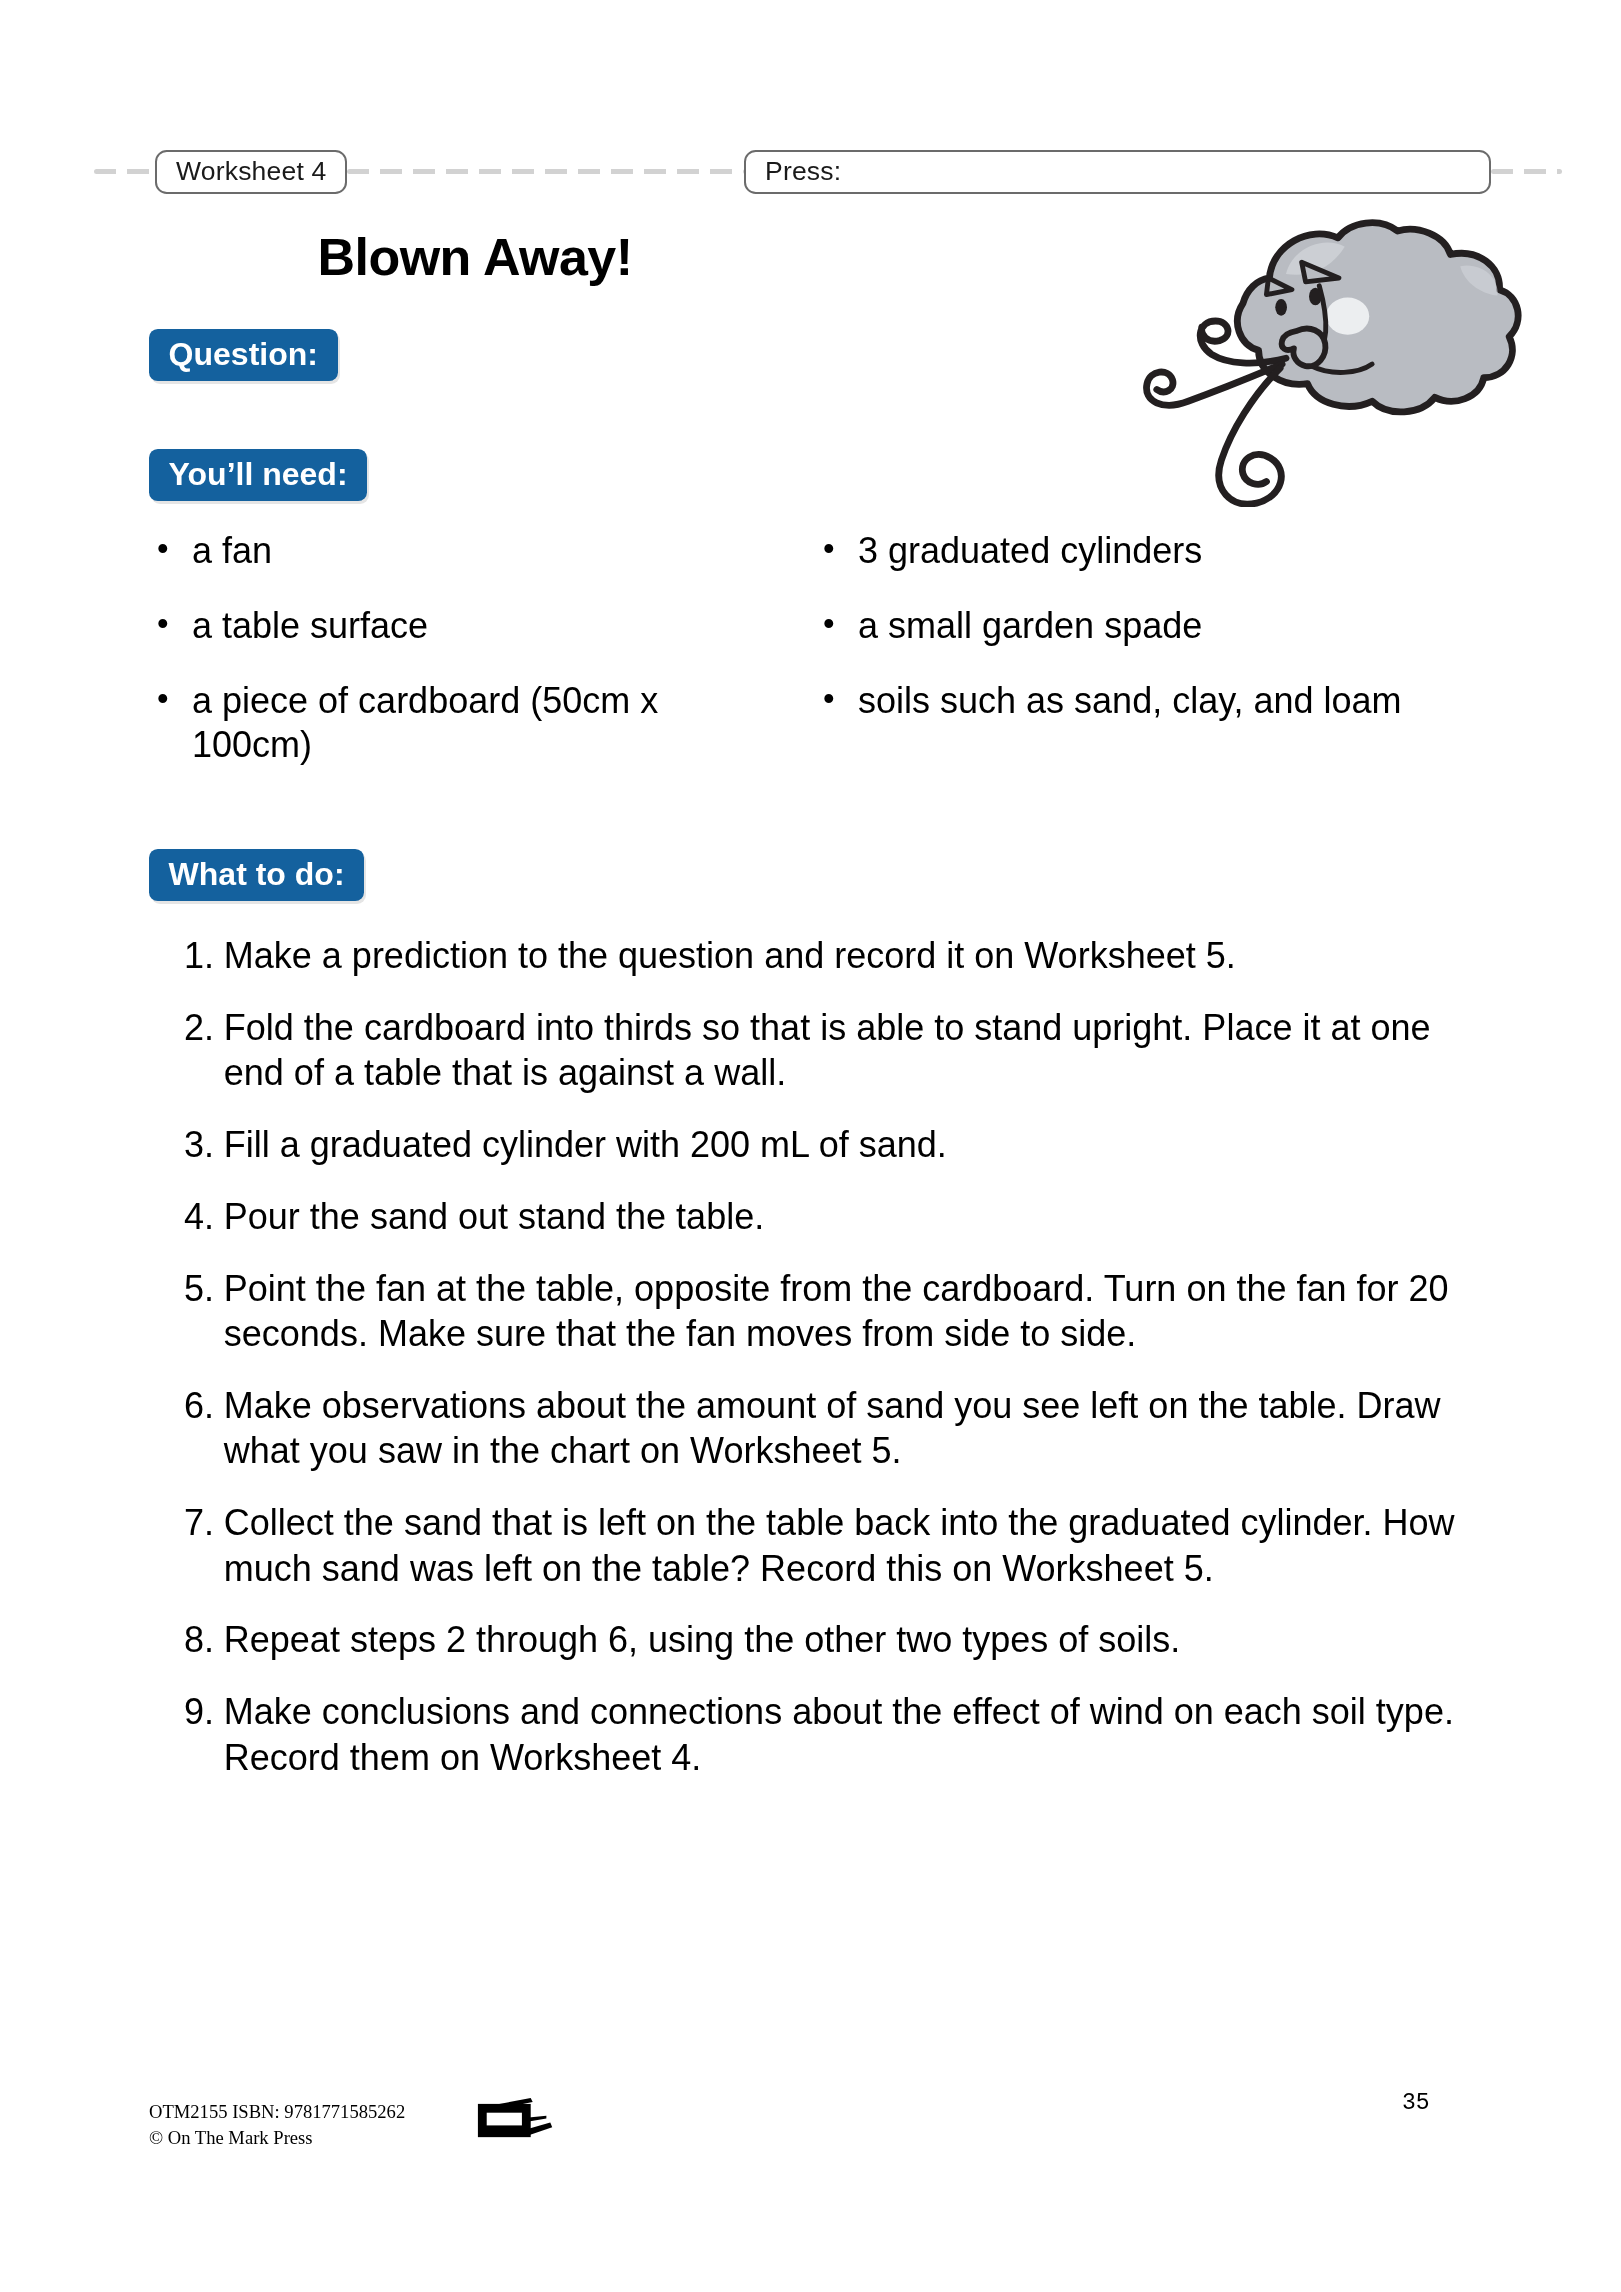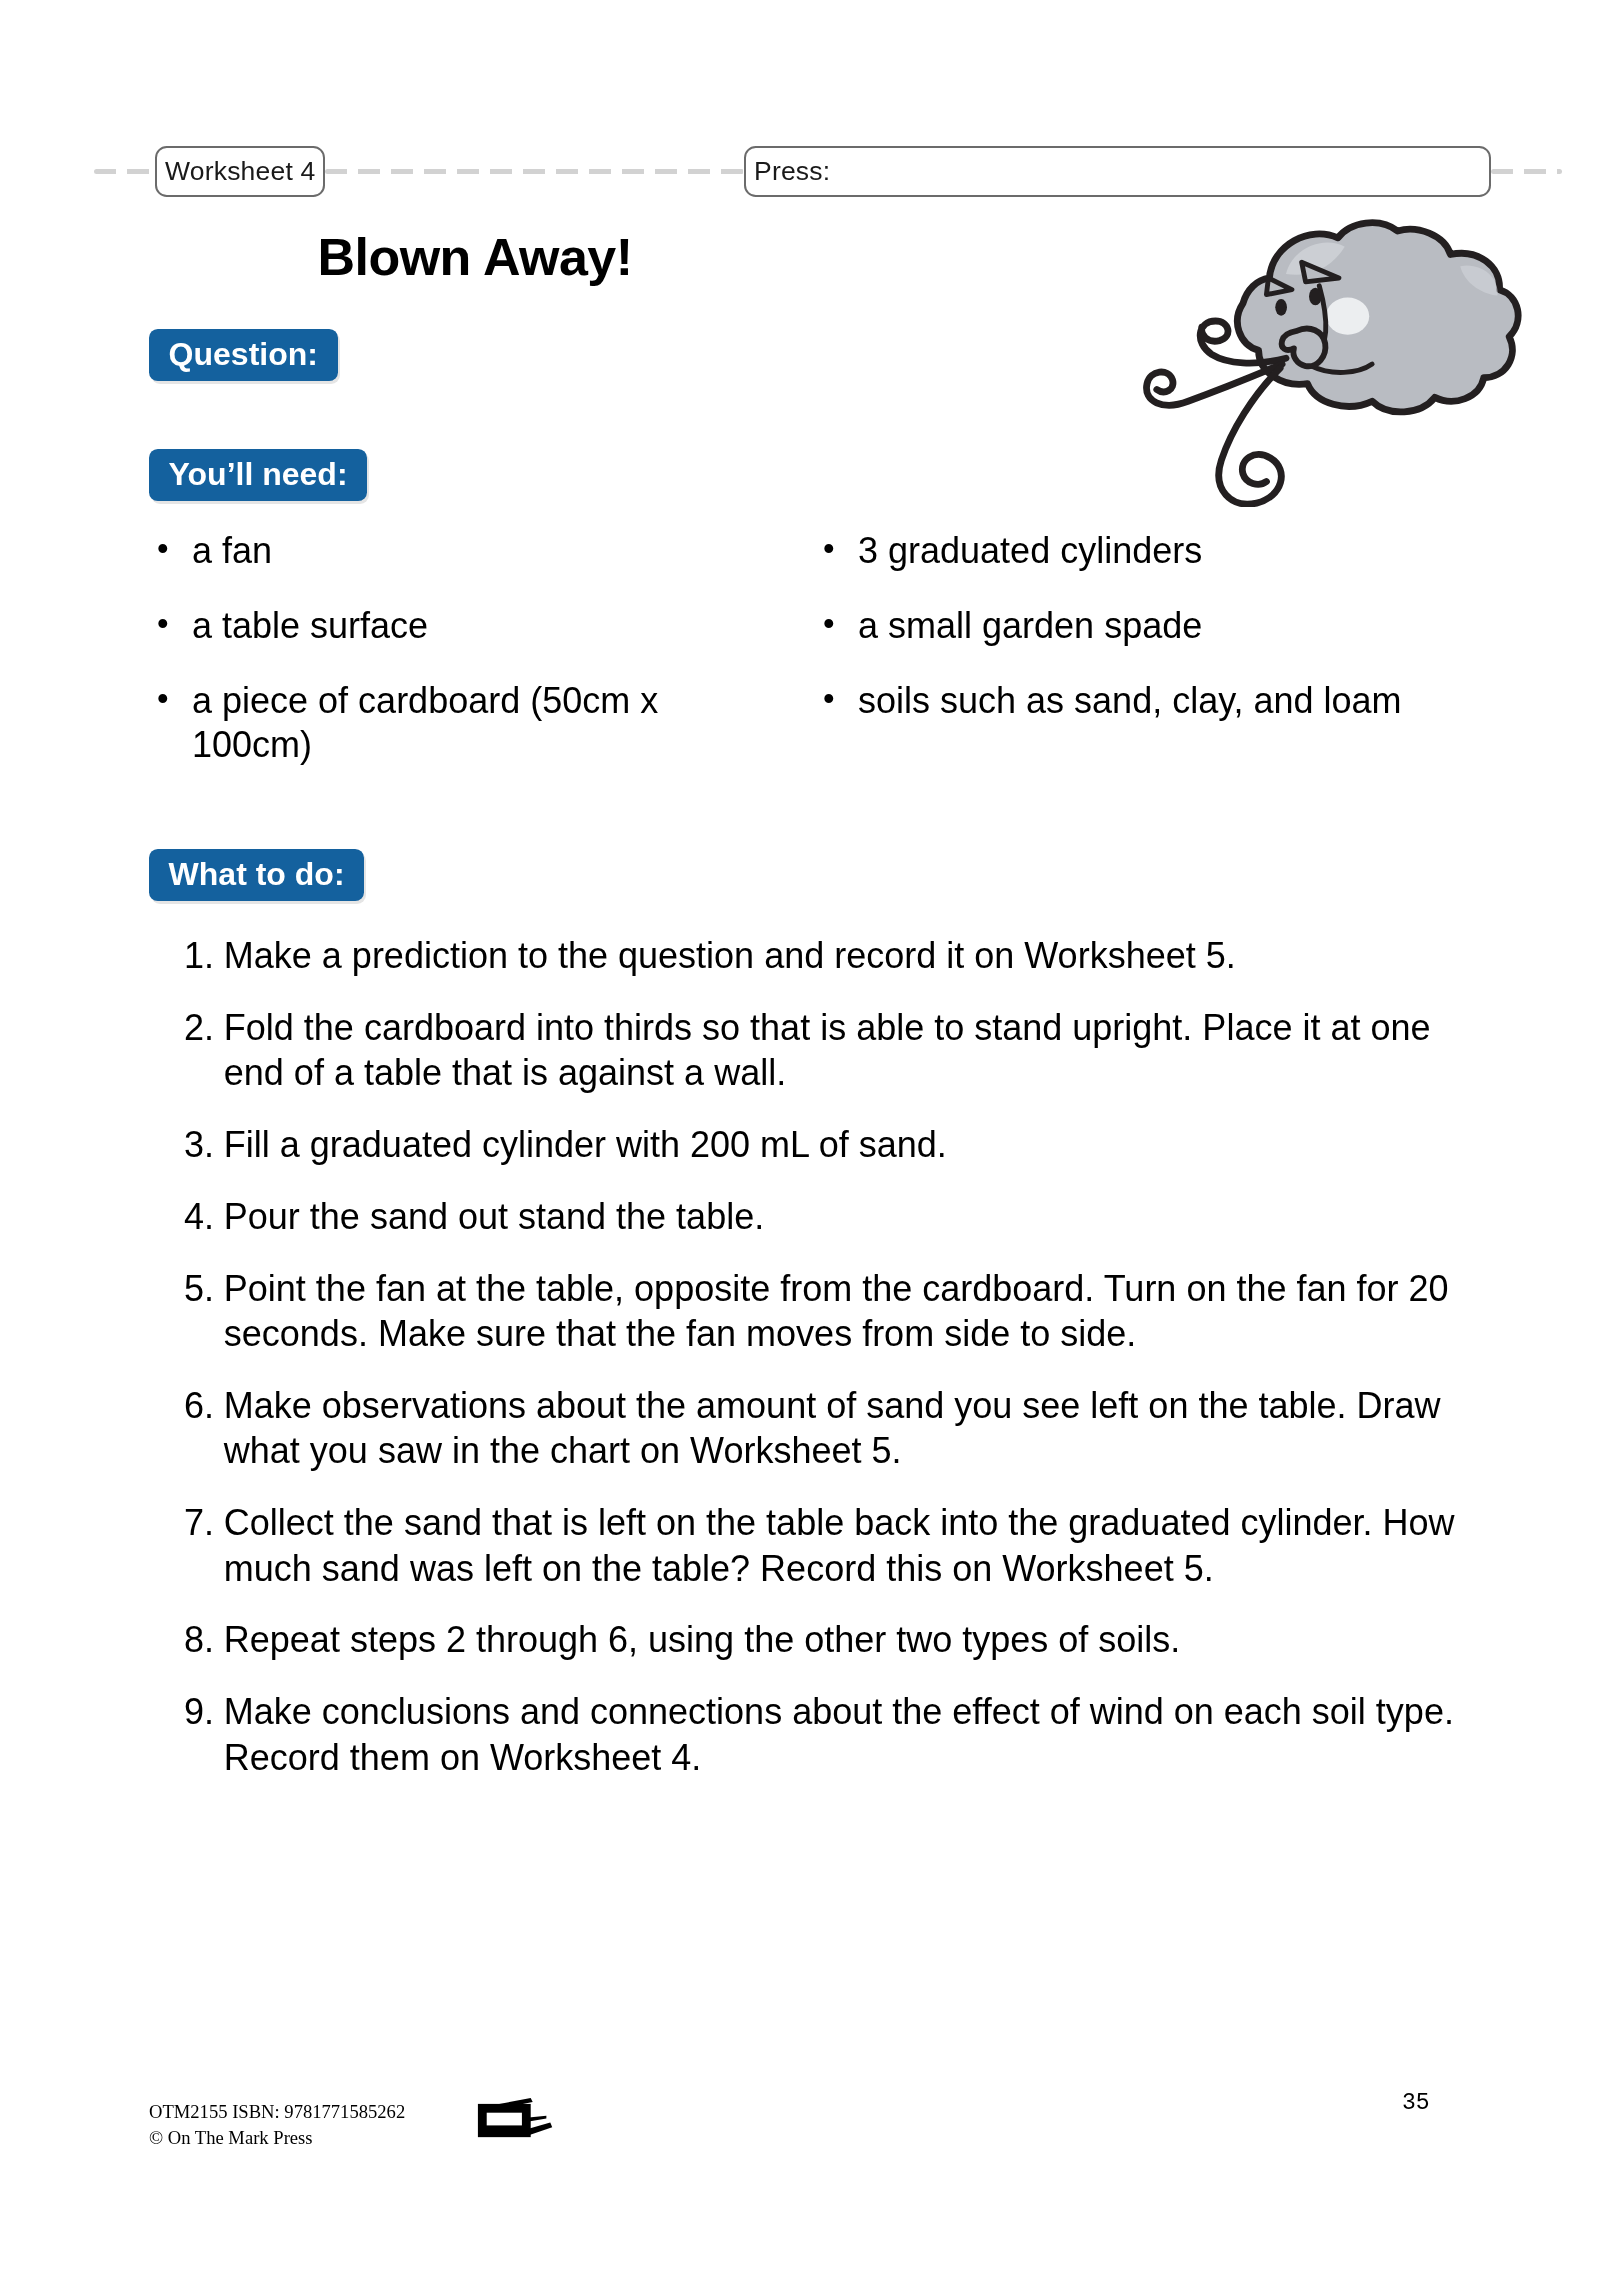--- a/index.html
+++ b/index.html
@@ -37,25 +37,25 @@
     border-radius: 2.9px;
   }
   .dash-left  { width: 61px; margin-left: 94px; }
   .dash-mid   { flex: 1 1 auto; margin: 0 0px; }
   .dash-right { width: 71px; margin-right: 59px; }
 
   .hdr-box {
     border: 2.9px solid #6b6b6b;
     border-radius: 11.8px;
     background: #ffffff;
-    height: 51px;
+    height: 44px;
     box-sizing: border-box;
     display: flex;
     align-items: center;
-    padding: 0 8px;
+    padding: 0 19px;
     font-size: 26.5px;
     letter-spacing: 0.2px;
     color: #1a1a1a;
   }
   .hdr-worksheet { flex: 0 0 auto; }
   .hdr-name { flex: 0 0 747px; }
 
   
   .title {
     position: absolute;

